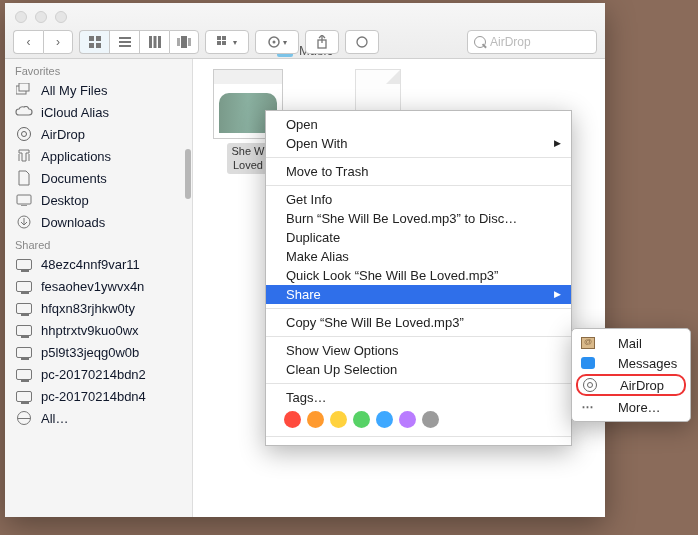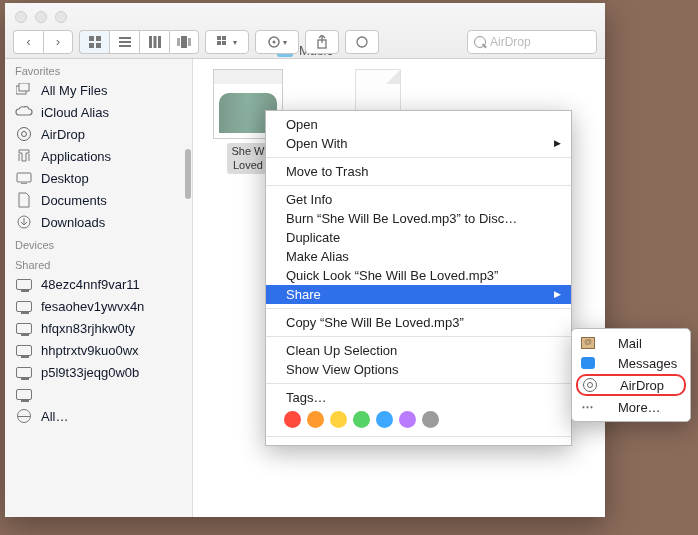--- a/index.html
+++ b/index.html
@@ -180,47 +180,46 @@
           <span class="ico">
             <svg width="16" height="14">
               <path d="M3 1 L13 1 L13 4 L10 4 L10 12 L6 12 L6 4 L3 4 Z" fill="none" stroke="#777"></path>
               <path d="M3 5 L3 12 M13 5 L13 12" stroke="#777"></path>
             </svg>
           </span>
           <span>Applications</span>
         </div>
       <div class="sb-item">
           <span class="ico">
+            <svg width="14" height="16">
+              <path d="M2 1 L9 1 L12 4 L12 15 L2 15 Z" fill="none" stroke="#777"></path>
+            </svg>
+          </span>
+          <span>Documents</span>
+        </div>
+      <div class="sb-item">
+          <span class="ico">
             <svg width="16" height="12">
               <rect x="1" y="1" width="14" height="9" rx="1" fill="none" stroke="#777"></rect>
               <line x1="5" y1="12" x2="11" y2="12" stroke="#777" stroke-width="1.5"></line>
             </svg>
           </span>
           <span>Desktop</span>
-        </div>
-      <div class="sb-item">
-          <span class="ico">
-            <svg width="14" height="16">
-              <path d="M2 1 L9 1 L12 4 L12 15 L2 15 Z" fill="none" stroke="#777"></path>
-            </svg>
-          </span>
-          <span>Documents</span>
         </div>
       <div class="sb-item">
           <span class="ico">
             <svg width="14" height="14">
               <circle cx="7" cy="7" r="6" fill="none" stroke="#777"></circle>
               <line x1="7" y1="3" x2="7" y2="9" stroke="#777"></line>
               <polyline points="4,7 7,10 10,7" fill="none" stroke="#777"></polyline>
             </svg>
           </span>
           <span>Downloads</span>
         </div>
 
-      <div class="sb-section">Devices</div>
       <div class="sb-section">Shared</div>
       <div class="sb-item">
           <span class="ico">
             <span class="mac-ico"></span>
           </span>
           <span>48ezc4nnf9var11</span>
         </div>
       <div class="sb-item">
           <span class="ico">
             <span class="mac-ico"></span>
@@ -242,20 +241,27 @@
       <div class="sb-item">
           <span class="ico">
             <span class="mac-ico"></span>
           </span>
           <span>p5l9t33jeqg0w0b</span>
         </div>
       <div class="sb-item">
           <span class="ico">
             <span class="mac-ico"></span>
           </span>
+          <span>pc-20170214bdn2</span>
+        </div>
+      <div class="sb-item">
+          <span class="ico">
+            <span class="mac-ico"></span>
+          </span>
+          <span>pc-20170214bdn4</span>
         </div>
       <div class="sb-item">
           <span class="ico">
             <span class="globe-ico"></span>
           </span>
           <span>All…</span>
         </div>
       <div class="scrollbar"></div>
     </div>
 
@@ -285,22 +291,22 @@
   <div class="ctx-sep"></div>
   <div class="ctx-item">Get Info</div>
   <div class="ctx-item">Burn “She Will Be Loved.mp3” to Disc…</div>
   <div class="ctx-item">Duplicate</div>
   <div class="ctx-item">Make Alias</div>
   <div class="ctx-item">Quick Look “She Will Be Loved.mp3”</div>
   <div class="ctx-item sub hl">Share</div>
   <div class="ctx-sep"></div>
   <div class="ctx-item">Copy “She Will Be Loved.mp3”</div>
   <div class="ctx-sep"></div>
+  <div class="ctx-item">Show View Options</div>
   <div class="ctx-item">Clean Up Selection</div>
-  <div class="ctx-item">Show View Options</div>
   <div class="ctx-sep"></div>
   <div class="ctx-item">Tags…</div>
   <div class="tag-row">
     <span class="tag-dot" style="background:#ff4b3e"></span>
     <span class="tag-dot" style="background:#ff9a2e"></span>
     <span class="tag-dot" style="background:#ffd23e"></span>
     <span class="tag-dot" style="background:#57d266"></span>
     <span class="tag-dot" style="background:#3ea8ff"></span>
     <span class="tag-dot" style="background:#b97cff"></span>
     <span class="tag-dot" style="background:#9b9b9b"></span>

